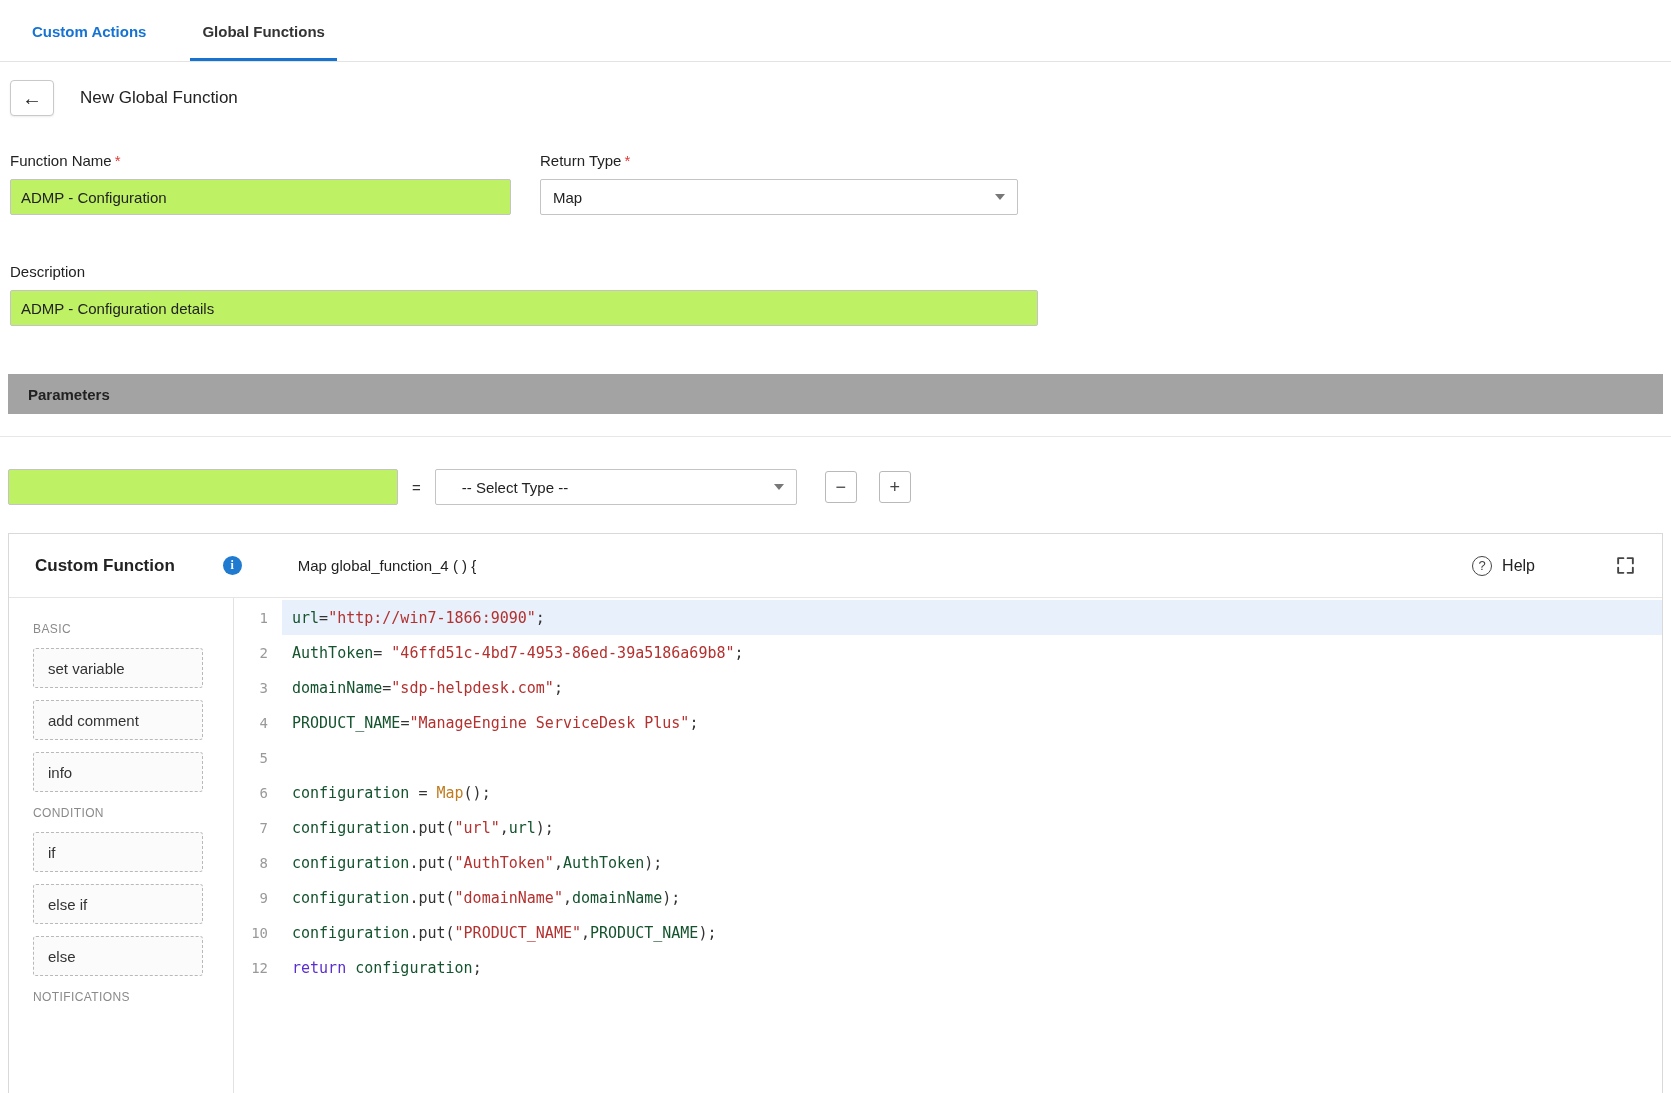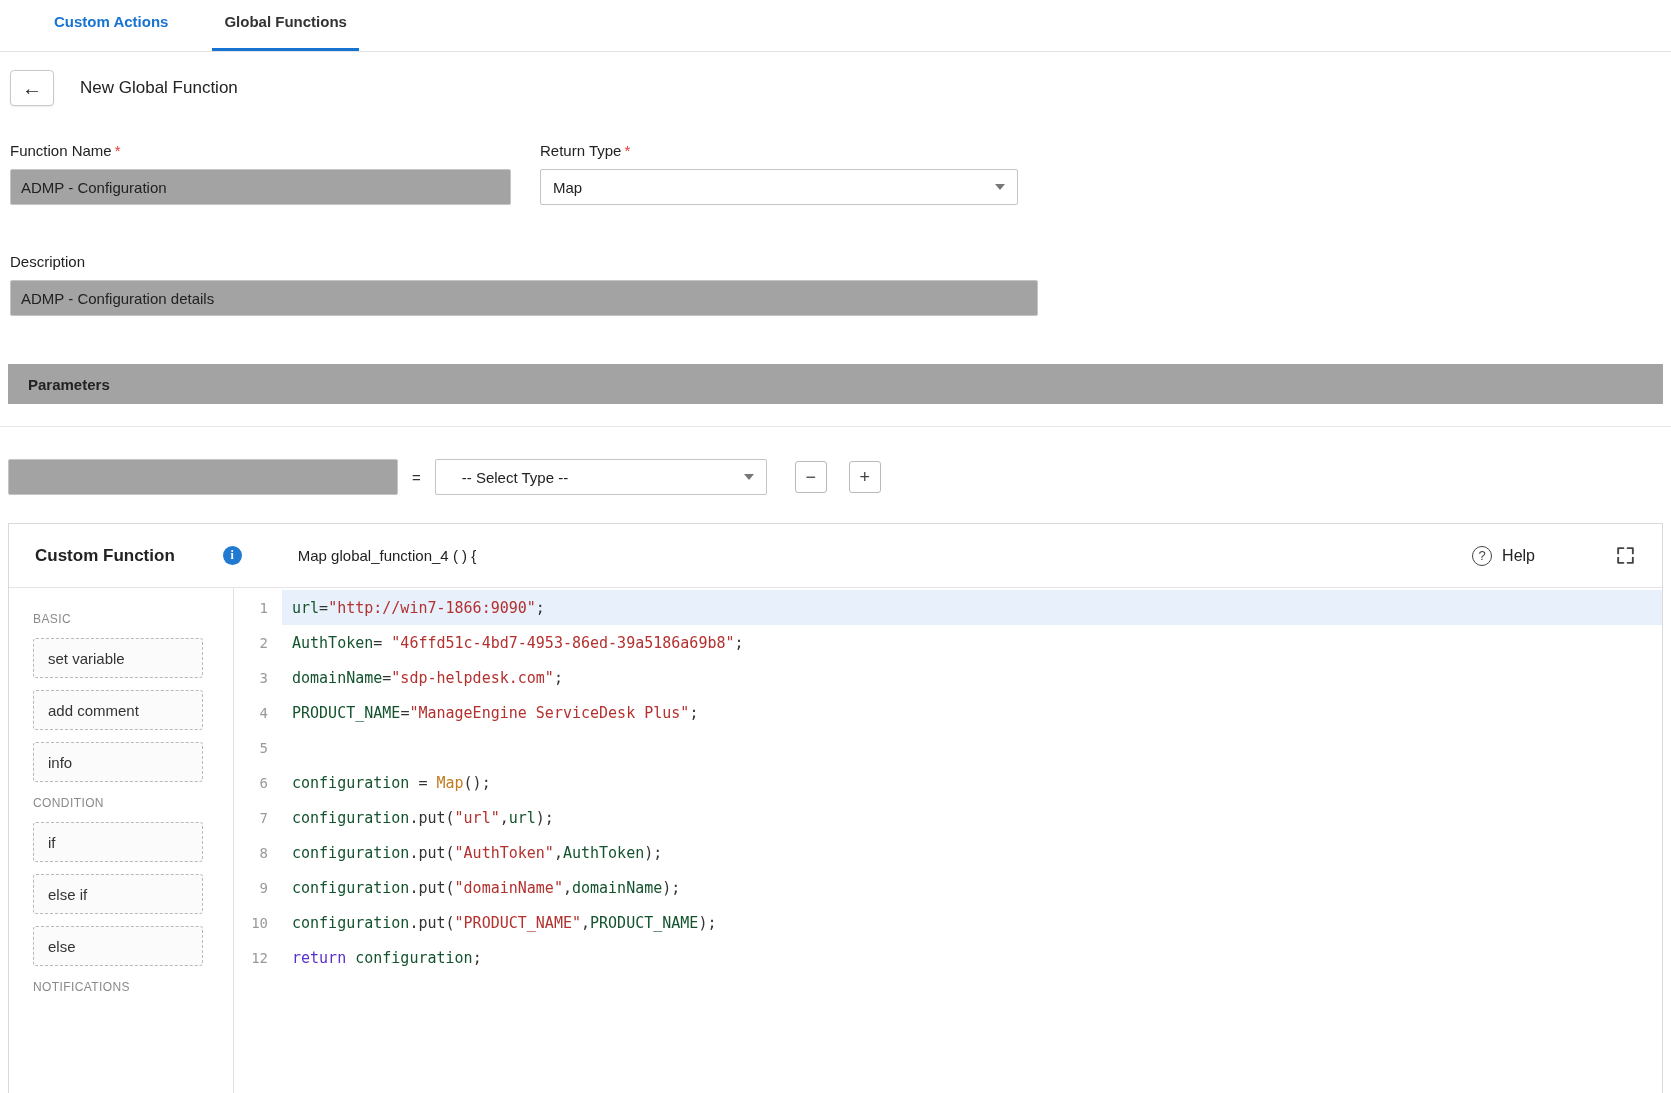--- a/index.html
+++ b/index.html
@@ -2,52 +2,52 @@
 <html><head>
 <meta charset="utf-8">
 <style>
   * { box-sizing: border-box; margin: 0; padding: 0; }
   html,body { background:#fff; }
   body {
     width:1671px; height:1093px; overflow:hidden; position:relative;
     font-family:"Liberation Sans", sans-serif; color:#333;
   }
   
-  .tabbar { display:flex; align-items:flex-end; padding-left:42px; border-bottom:1px solid #e3e3e3; height:52px; }
+  .tabbar { display:flex; align-items:flex-end; padding-left:20px; border-bottom:1px solid #e3e3e3; height:62px; }
   .tab { font-size:15px; font-weight:bold; padding:0 12px 18px 12px; margin-right:32px; cursor:pointer; border-bottom:3px solid transparent; }
   .tab.inactive { color:#1673d2; }
   .tab.active { color:#333; border-bottom-color:#1673d2; }
   
   .back-row { display:flex; align-items:center; margin:18px 0 0 10px; }
   .back-btn { width:44px; height:36px; border:1px solid #c9c9c9; border-radius:4px; background:#fff;
     display:flex; align-items:center; justify-content:center; font-size:20px; font-weight:bold; color:#222;
     box-shadow:0 1px 2px rgba(0,0,0,.08); cursor:pointer; }
   .page-title { margin-left:26px; font-size:17px; font-weight:normal; color:#222; }
   
   .form { padding-left:10px; margin-top:36px; }
   .field-row { display:flex; gap:29px; }
   .field label { display:block; font-size:15px; color:#222; margin-bottom:10px; }
   .req { color:#e53935; margin-left:3px; }
   .text-input { height:36px; border:1px solid #c4c4c4; border-radius:2px; font-size:15px; padding:0 10px;
-    color:#222; font-family:"Liberation Sans", sans-serif; outline:none; background:#a3a3a3; }
+    color:#222; font-family:"Liberation Sans", sans-serif; outline:none; background:#bef264; }
   .w-fn { width:501px; }
   .w-rt { width:478px; }
   .w-desc { width:1028px; }
   .fake-select { display:flex; align-items:center; justify-content:space-between; height:36px;
     border:1px solid #c4c4c4; border-radius:2px; font-size:15px; padding:0 12px; color:#222; cursor:pointer; background:#fff; }
   .caret { width:0; height:0; border-left:5px solid transparent; border-right:5px solid transparent; border-top:6px solid #777; }
   .desc-block { margin-top:48px; }
   
   .params-bar { margin:48px 8px 0 8px; height:40px; background:#a3a3a3; display:flex; align-items:center;
     padding-left:20px; font-size:15px; font-weight:bold; color:#222; }
   .hr { margin-top:22px; border-top:1px solid #e7e7e7; }
   .param-row { display:flex; align-items:center; margin:32px 0 0 8px; }
   .w-pname { width:390px; }
   .eq { margin:0 14px; font-size:15px; color:#333; }
-  .w-ptype { width:332px;padding-left:26px; }
+  .w-ptype { width:362px;padding-left:26px; }
   .sq-btn { width:32px; height:32px; border:1px solid #b9b9b9; border-radius:3px; background:#fff; font-size:18px;
     color:#444; display:flex; align-items:center; justify-content:center; cursor:pointer; }
   .minus { margin-left:28px; }
   .plus { margin-left:22px; }
   
   .panel { margin:28px 8px 0 8px; border:1px solid #d9d9d9; height:620px; display:flex; flex-direction:column; }
   .panel-header { height:64px; border-bottom:1px solid #e5e5e5; display:flex; align-items:center; padding:0 26px; flex:none;gap:36px; }
   .panel-title { font-size:17px; font-weight:bold; color:#222; }
   .info-icon { width:19px; height:19px; border-radius:50%; background:#1f7ad0; color:#fff; font-size:12px; font-weight:bold;
     display:flex; align-items:center; justify-content:center; margin-left:12px; font-family:"Liberation Serif", serif; }

